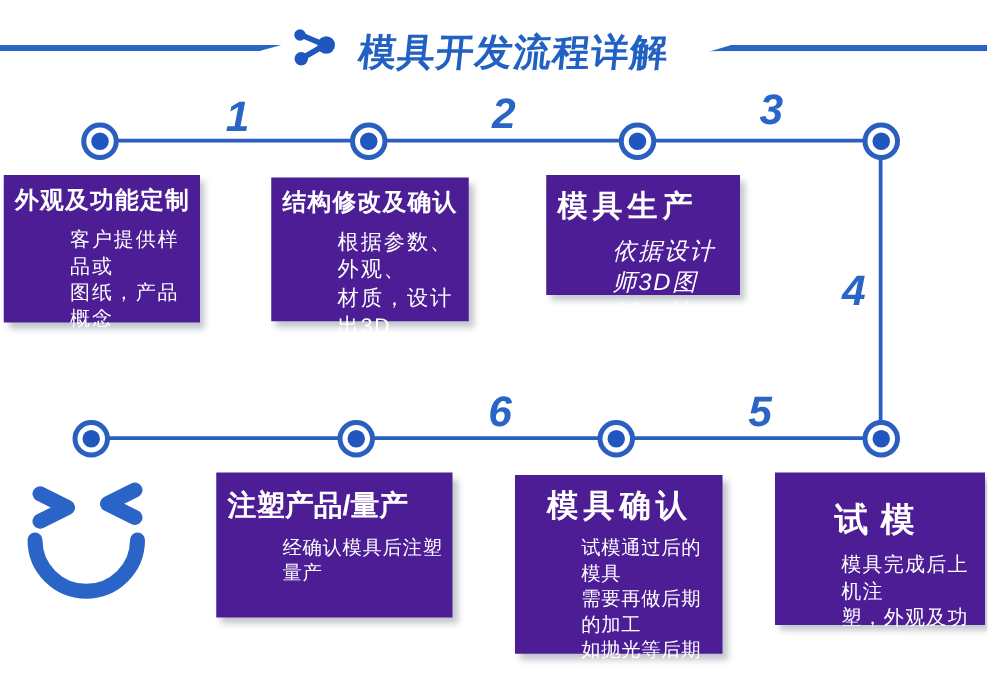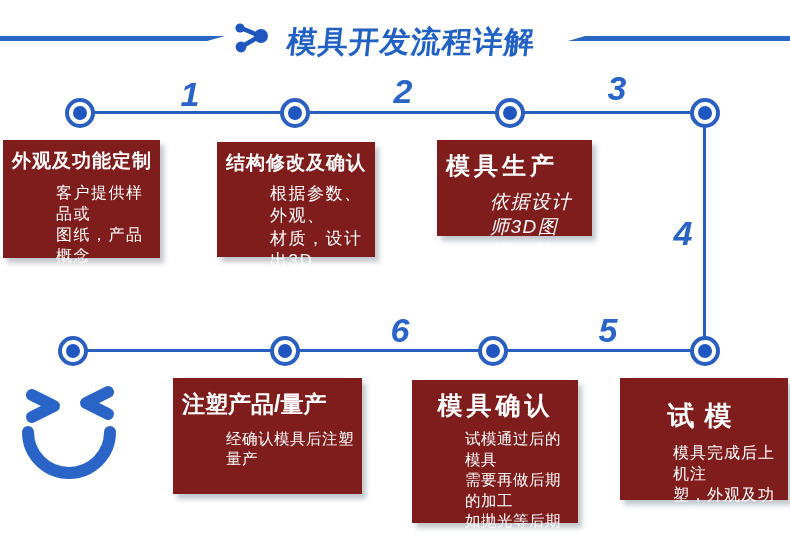--- a/index.html
+++ b/index.html
@@ -23,21 +23,21 @@
   .fline-top{ left:80px; top:111px; width:625px; height:3px; }
   .fline-vert{ left:703px; top:112px; width:3px; height:239px; }
   .fline-bottom{ left:73px; top:349px; width:632px; height:3px; }
   .node{ position:absolute; width:30px; height:30px; border:4px solid #2a5fc0;
     border-radius:50%; background:#ffffff; display:flex; align-items:center; justify-content:center; }
   .node .dot{ width:14px; height:14px; border-radius:50%; background:#2056c0; }
   .stepnum{ position:absolute; width:44px; text-align:center; font-size:34px; line-height:1;
     font-weight:bold; font-style:italic; color:#2a64c6; }
 
   
-  .pbox{ position:absolute; background:#7f1d1d; color:#ffffff;
+  .pbox{ position:absolute; background:#4c1d95; color:#ffffff;
     box-shadow:4px 5px 5px rgba(120,130,145,.45); padding:9px 8px 8px 9px; }
   .pbox .ptitle{ font-weight:bold; line-height:1.25; }
   .pbox .pbody{ white-space:pre-line; line-height:1.32; letter-spacing:1.5px;margin-left:44px; }
   .box1{ left:3px;   top:140px; width:157px; height:118px; }
   .box1 .ptitle{ font-size:19px; letter-spacing:1px; margin-bottom:9px; }
   .box1 .pbody{ font-size:16px; }
   .box2{ left:217px; top:142px; width:158px; height:115px; }
   .box2 .ptitle{ font-size:19px; letter-spacing:1px; margin-bottom:8px; }
   .box2 .pbody{ font-size:17px; }
   .box3{ left:437px; top:140px; width:155px; height:96px; padding-top:11px; }

